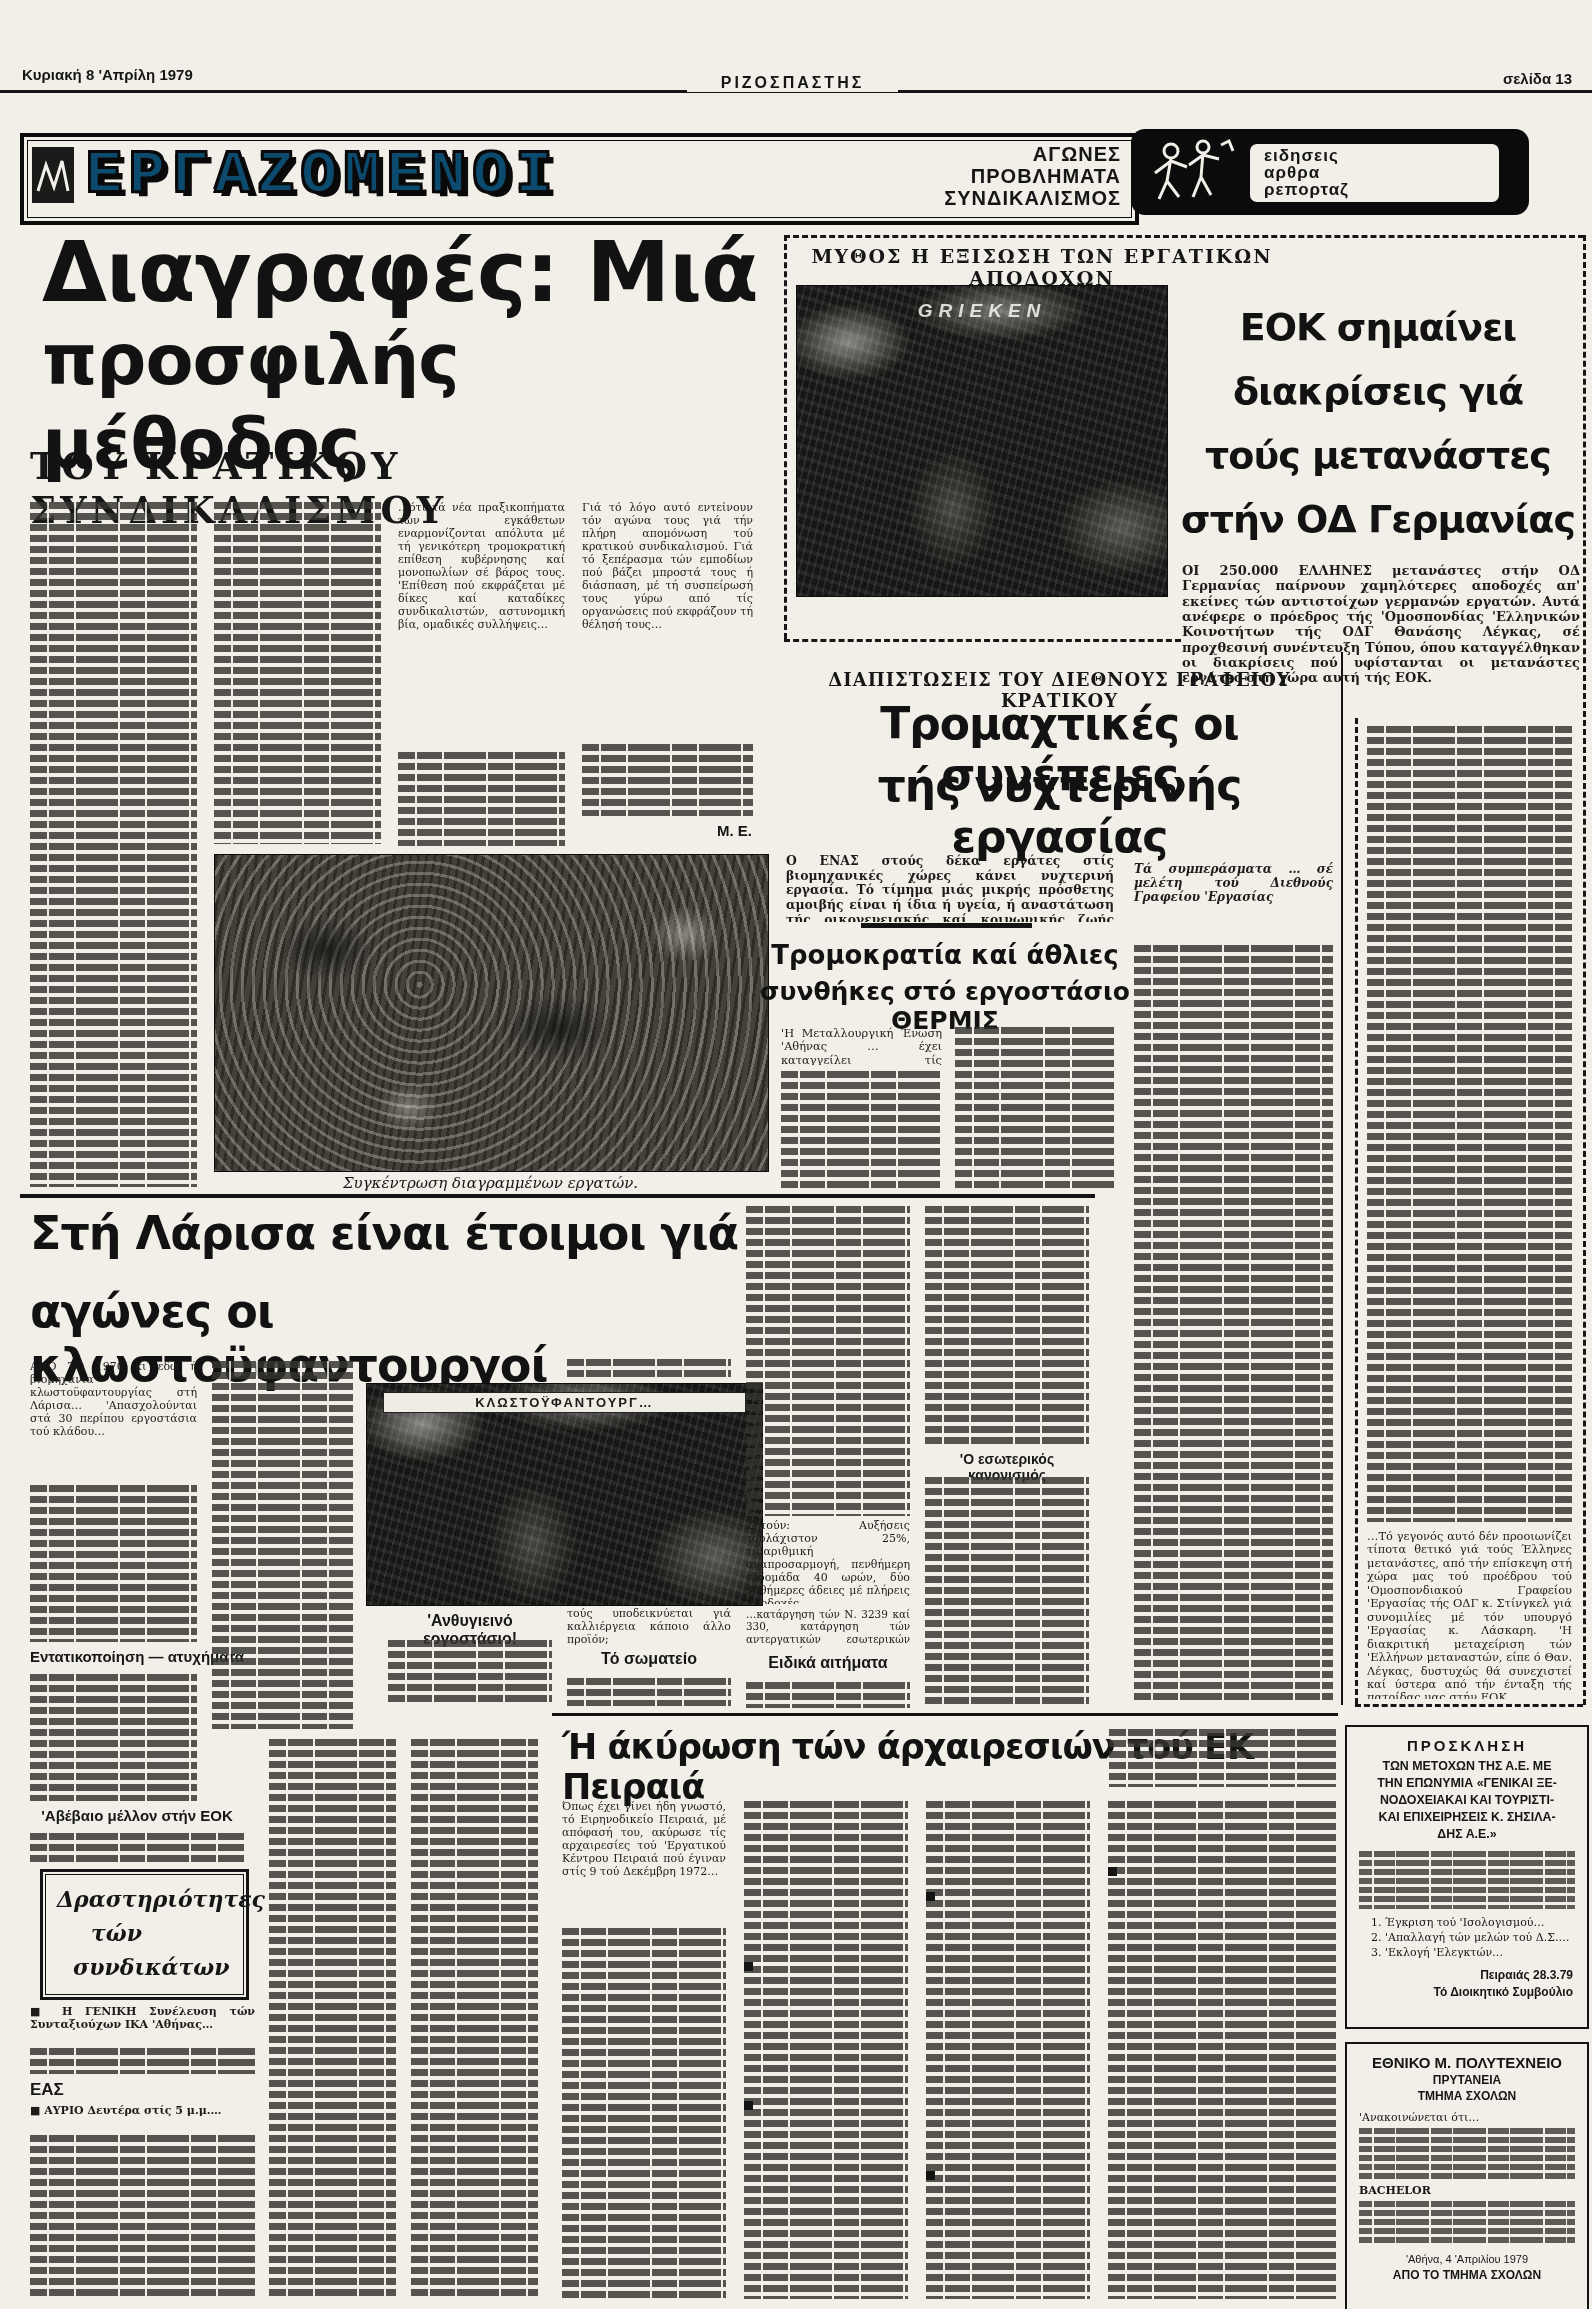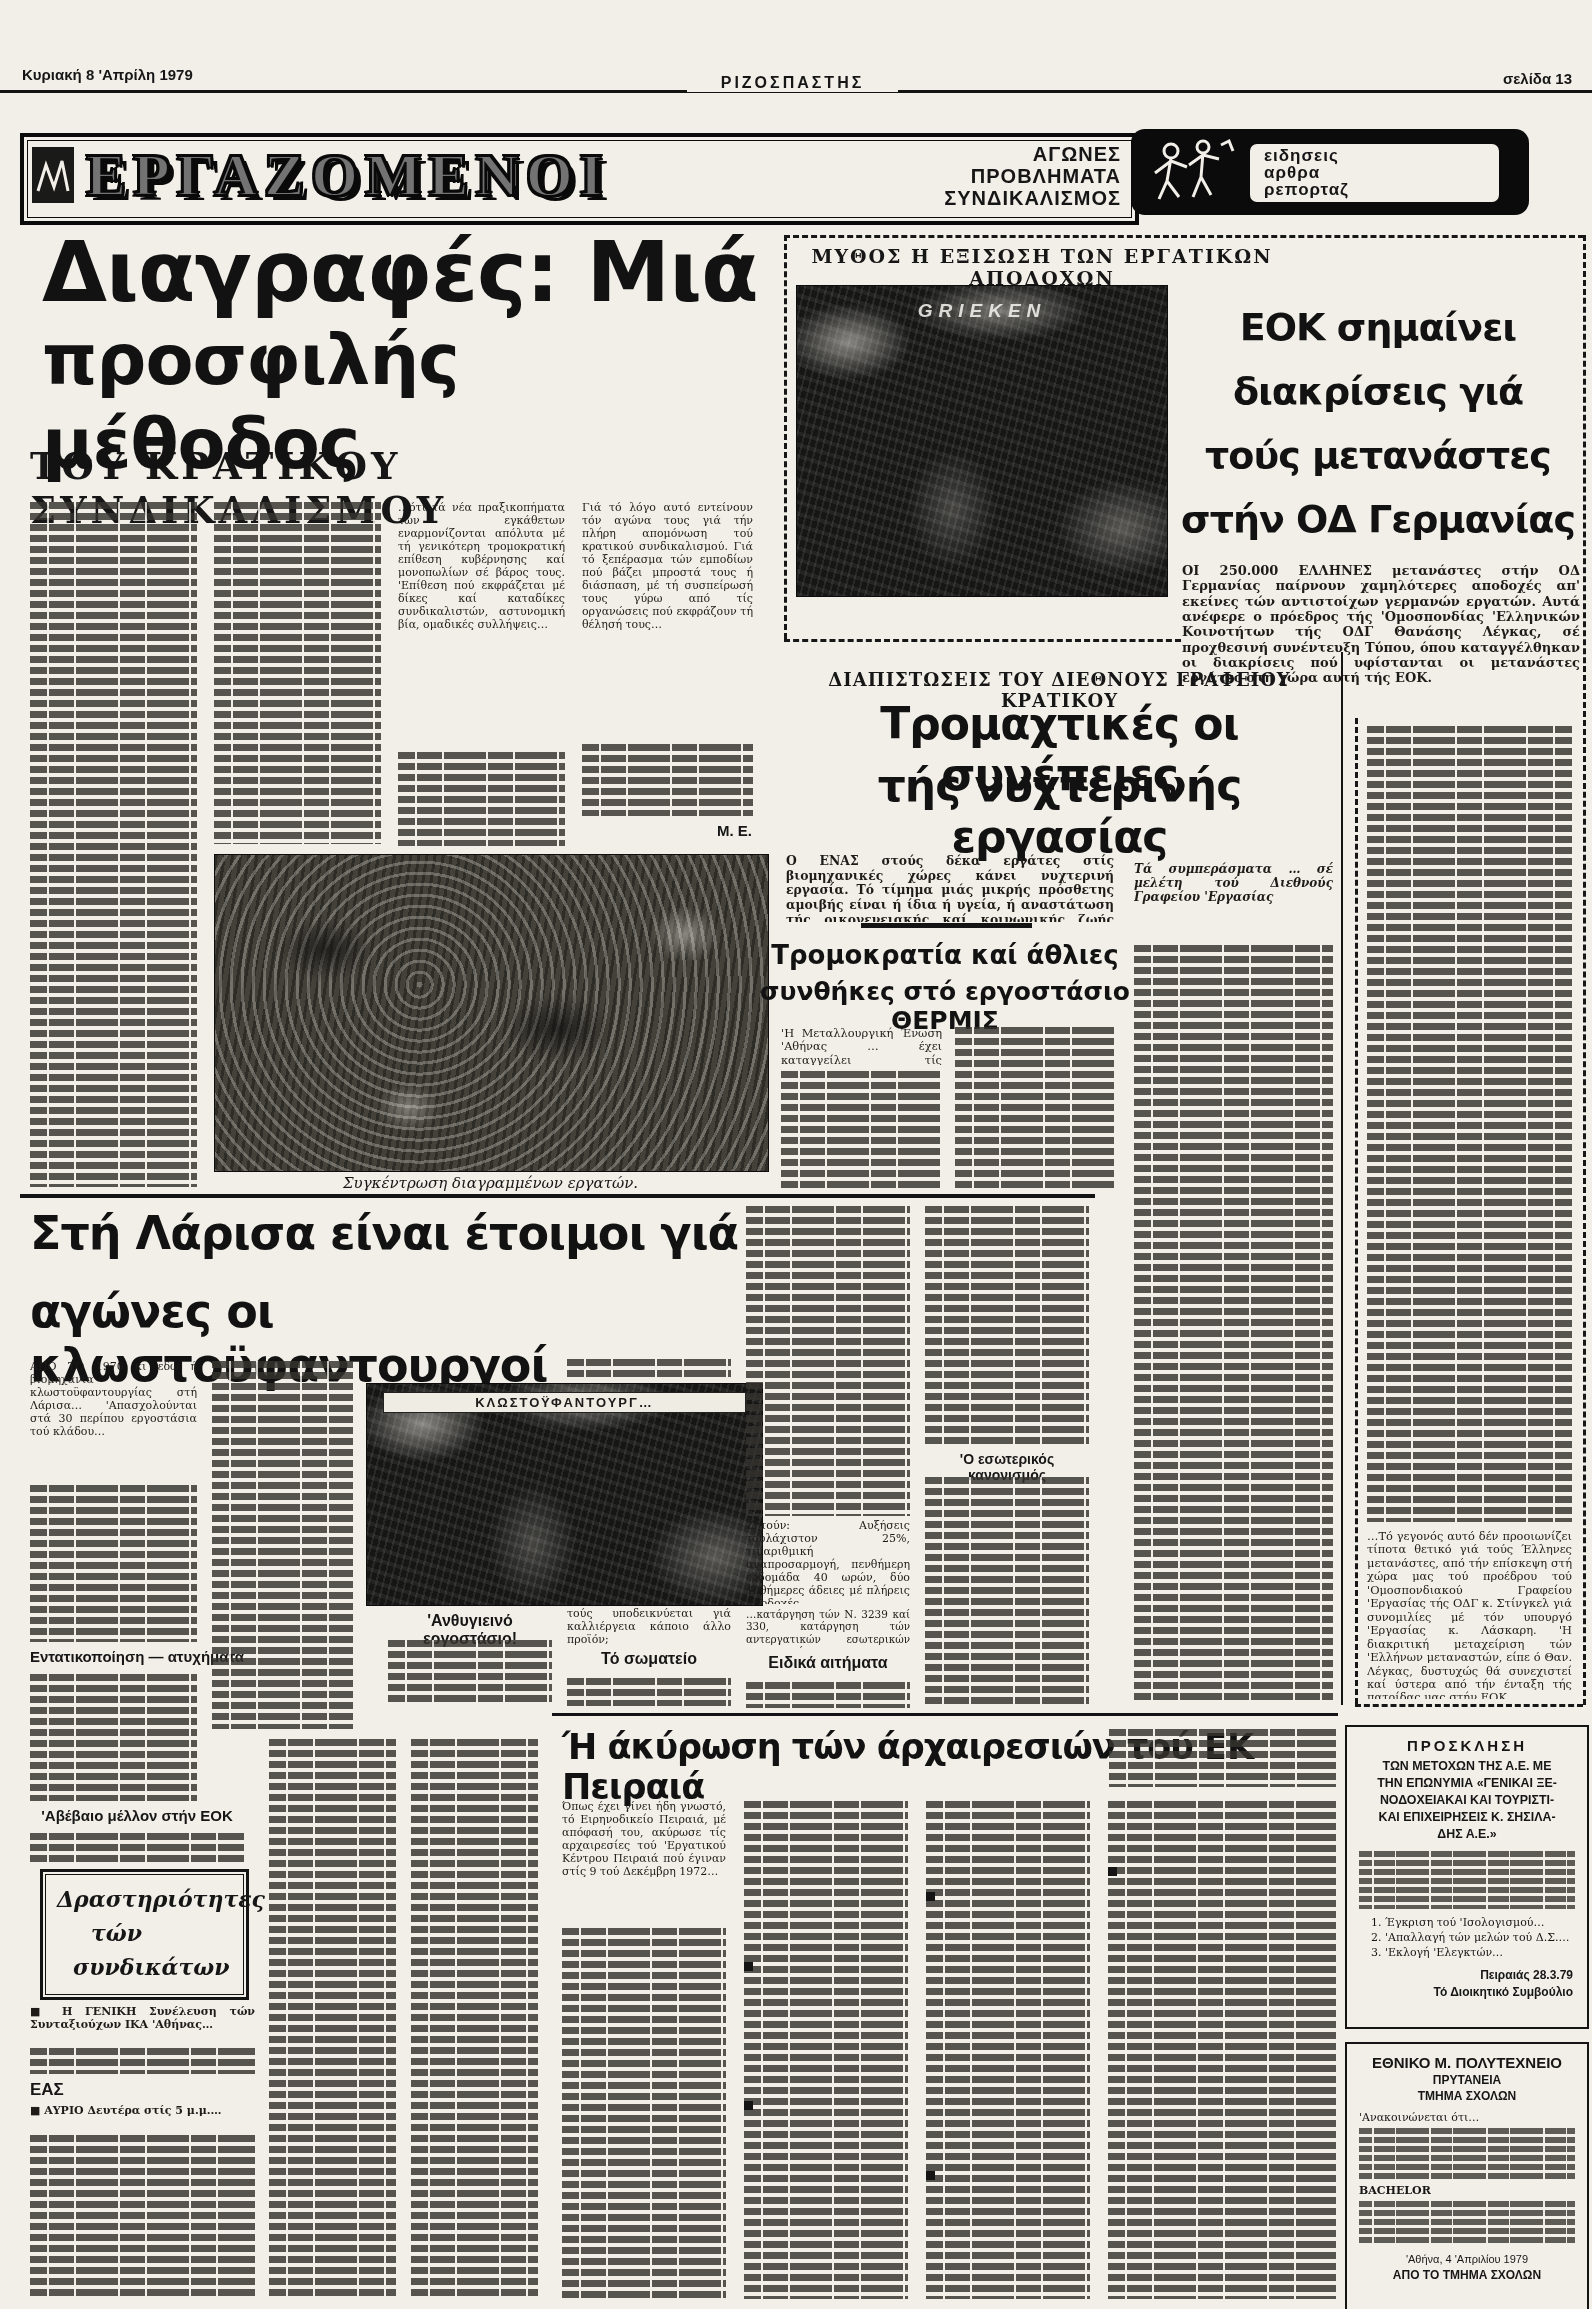--- a/index.html
+++ b/index.html
@@ -34,22 +34,22 @@
     radial-gradient(ellipse 95px 70px at 88% 78%, rgba(235,233,226,.3) 0%, rgba(235,233,226,0) 70%),
     repeating-linear-gradient(17deg, rgba(255,255,255,.06) 0px, rgba(255,255,255,.06) 4px, rgba(0,0,0,0) 4px, rgba(0,0,0,0) 11px),
     repeating-linear-gradient(104deg, rgba(255,255,255,.08) 0px, rgba(255,255,255,.08) 2px, rgba(0,0,0,0) 2px, rgba(0,0,0,0) 7px);}
   .ph-mid{background-color:#44413a;background-image:
     radial-gradient(ellipse 70px 45px at 20% 30%, rgba(20,20,18,.75) 0%, rgba(20,20,18,0) 70%),
     radial-gradient(ellipse 80px 50px at 62% 55%, rgba(15,15,14,.7) 0%, rgba(15,15,14,0) 70%),
     radial-gradient(ellipse 50px 40px at 85% 25%, rgba(240,238,230,.4) 0%, rgba(240,238,230,0) 70%),
     radial-gradient(ellipse 45px 35px at 35% 80%, rgba(240,238,230,.35) 0%, rgba(240,238,230,0) 70%),
     repeating-radial-gradient(circle at 37% 41%, rgba(238,236,228,.28) 0px, rgba(238,236,228,.28) 3px, rgba(0,0,0,0) 3px, rgba(0,0,0,0) 11px),
     repeating-linear-gradient(99deg, rgba(0,0,0,.32) 0px, rgba(0,0,0,.32) 3px, rgba(0,0,0,0) 3px, rgba(0,0,0,0) 8px);}
-  .outline-title{color:#737373;letter-spacing:7px;font-weight:bold;
-    font-family:Liberation Serif, serif;
+  .outline-title{color:#0c4a6e;letter-spacing:7px;font-weight:bold;
+    font-family:Liberation Mono, monospace;
     -webkit-text-stroke:2px #0a0a0a;
     text-shadow:-2px -2px 0 #0a0a0a, 2px -2px 0 #0a0a0a, -2px 2px 0 #0a0a0a, 2px 2px 0 #0a0a0a, 6px 5px 0 #0a0a0a;}
   .bullet{position:absolute;width:9px;height:9px;background:#141414;}
 </style>
 </head>
 <body>
 
 <div id="page">
 
   <div class="abs b" style="left:22px;top:66px;width:299px;font-size:15px;">Κυριακή 8 'Απρίλη 1979</div>

